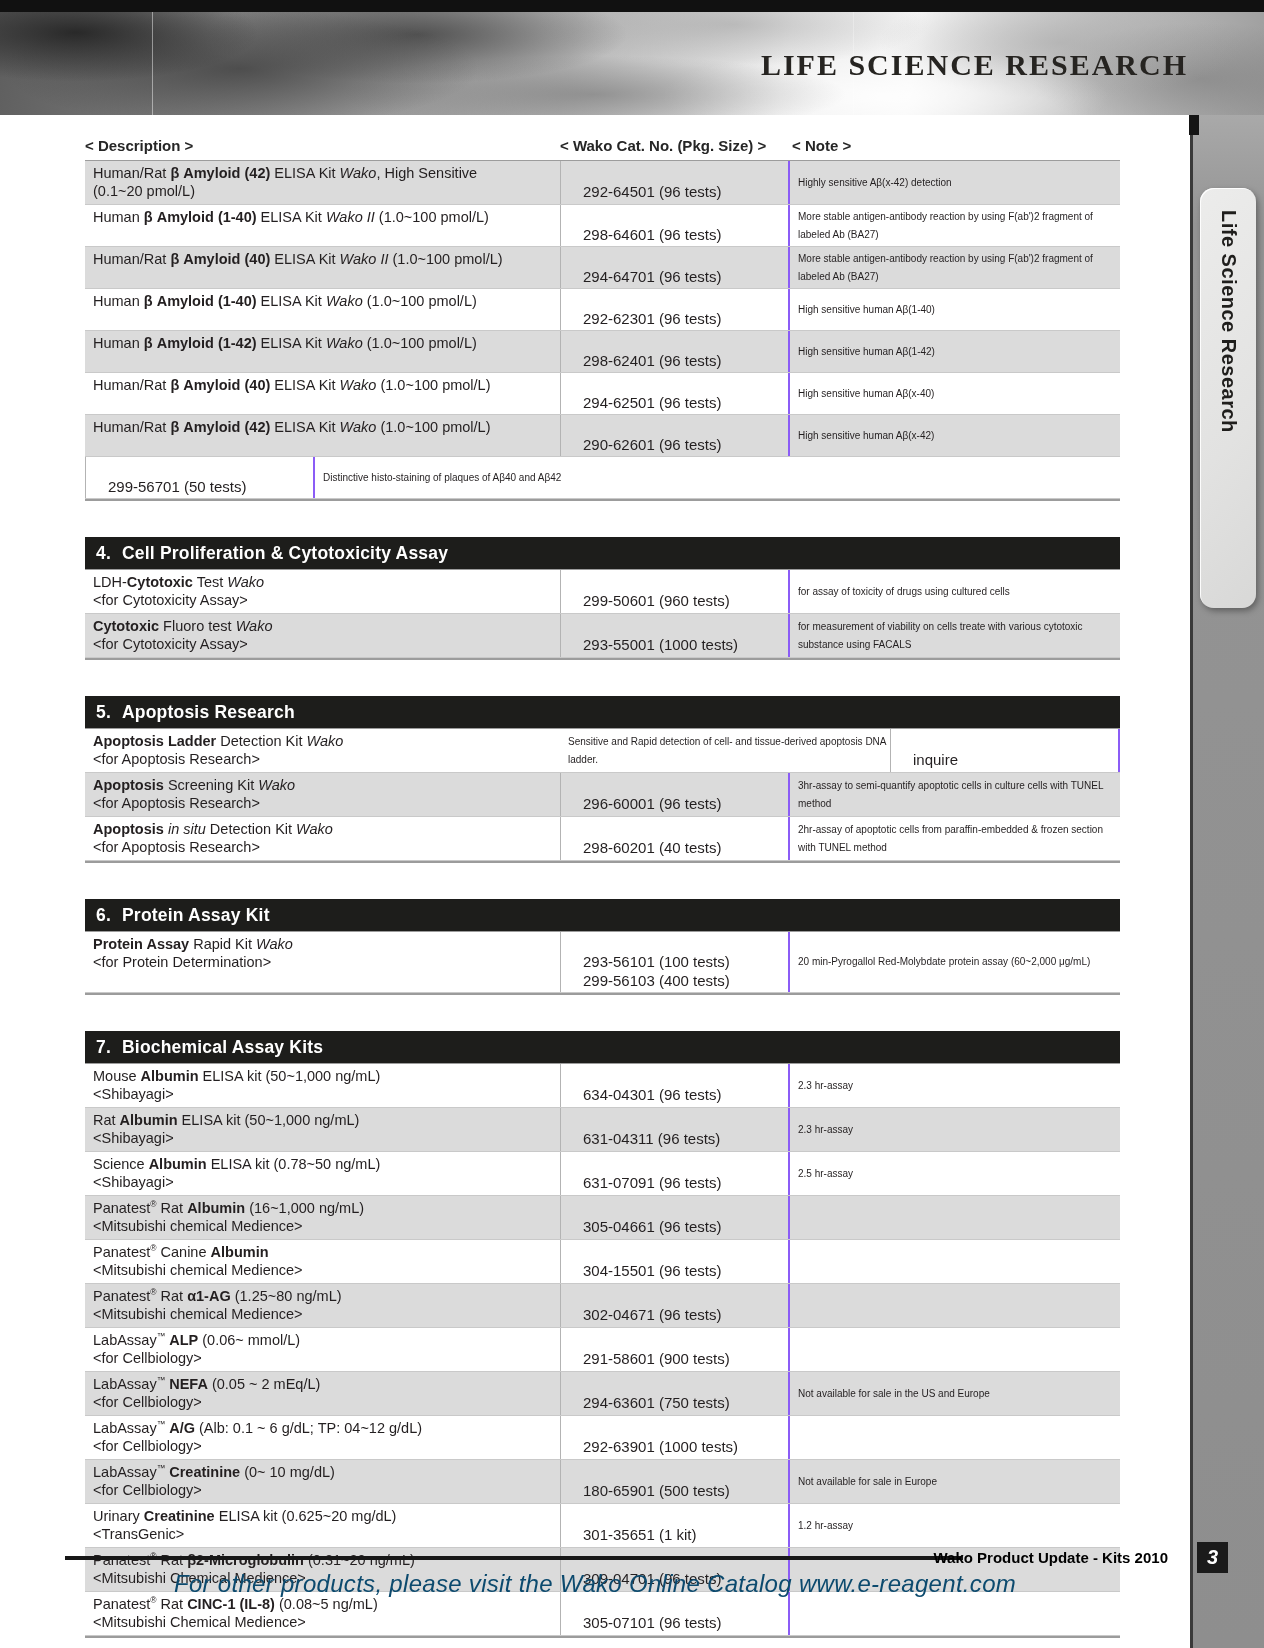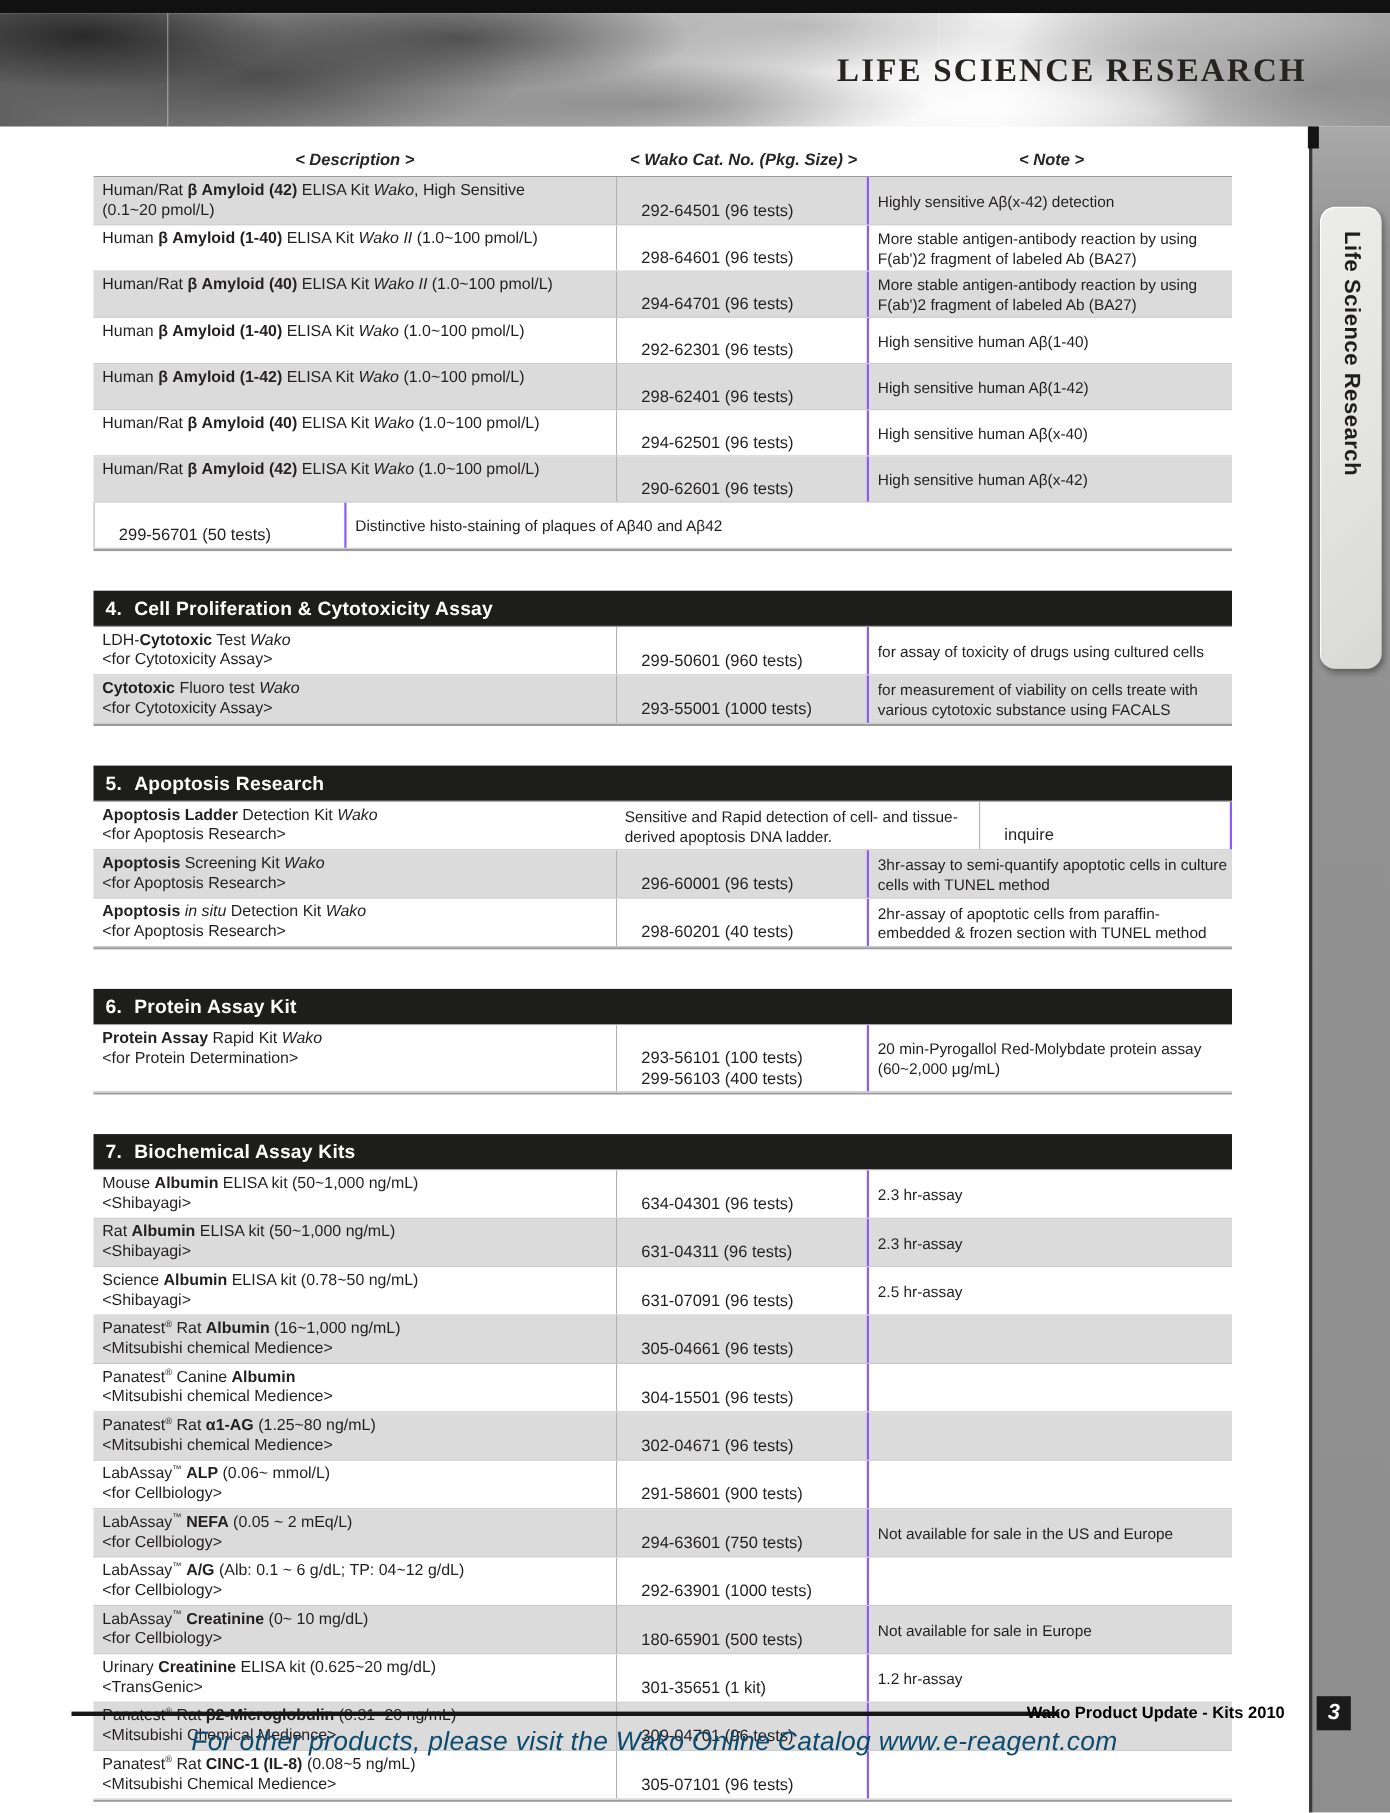--- a/index.html
+++ b/index.html
@@ -34,36 +34,36 @@
   .side-tab{position:absolute;left:1200px;top:188px;width:56px;height:420px;
     background:linear-gradient(135deg,#ececeb 0%,#e2e2e1 60%,#d8d8d7 100%);
     border-radius:14px;box-shadow:2px 3px 6px rgba(0,0,0,.35), inset 1px 1px 0 rgba(255,255,255,.9);
     display:flex;justify-content:center;}
   .side-tab-text{writing-mode:vertical-rl;padding-top:22px;
     font-size:20px;font-weight:bold;color:#1f1e1c;letter-spacing:.5px;white-space:nowrap;}
 
   
   .content{position:absolute;left:85px;top:131px;width:1035px;}
   .col-headers{display:flex;height:29px;align-items:center;font-weight:bold;font-size:15px;color:#262626;}
-  .ch{text-align:center;font-style:italic;}
+  .ch{}
   .ch1{width:475px;} .ch2{width:232px;} .ch3{flex:1;}
 
   .section-bar{margin-top:36px;height:32px;background:#1d1d1b;color:#fff;
     display:flex;align-items:center;font-weight:bold;font-size:17.5px;letter-spacing:.2px;}
   .section-num{margin-left:11px;margin-right:11px;}
   .ptable{border-top:1px solid #9c9c9c;border-bottom:2px solid #9c9c9c;}
   .row{display:flex;border-bottom:1px solid #c9c9c9;background:#fff;align-items:stretch;}
   .row.shade{background:#dbdbdb;}
   .cell{box-sizing:border-box;}
   .c1{width:475px;padding:3px 6px 4px 8px;font-size:14.5px;line-height:18px;}
   .c2{width:230px;border-left:1px solid #b3b3b3;border-right:2px solid #8b5cf6;
       display:flex;flex-direction:column;justify-content:center;align-items:flex-start;
       padding:20px 4px 2px 22px;font-size:15px;line-height:19px;}
   .c3{flex:1;display:flex;flex-direction:column;justify-content:center;
-      padding:2px 4px 2px 8px;font-size:14px;line-height:18px;}
+      padding:2px 4px 2px 8px;font-size:10px;line-height:18px;}
   .ln{white-space:nowrap;}
   .c3 .ln{white-space:normal;}
   .b{font-weight:bold;} .i{font-style:italic;}
   .sup{font-size:8.5px;vertical-align:super;line-height:0;}
 
   
   .foot-rule{position:absolute;left:65px;top:1556px;width:898px;height:4px;background:#171717;}
   .foot-brand{position:absolute;right:96px;top:1549px;font-size:15px;font-weight:bold;color:#000000;white-space:nowrap;}
   .foot-badge{position:absolute;left:1197px;top:1542px;width:31px;height:31px;background:#1b1b1b;
     color:#fff;display:flex;align-items:center;justify-content:center;

